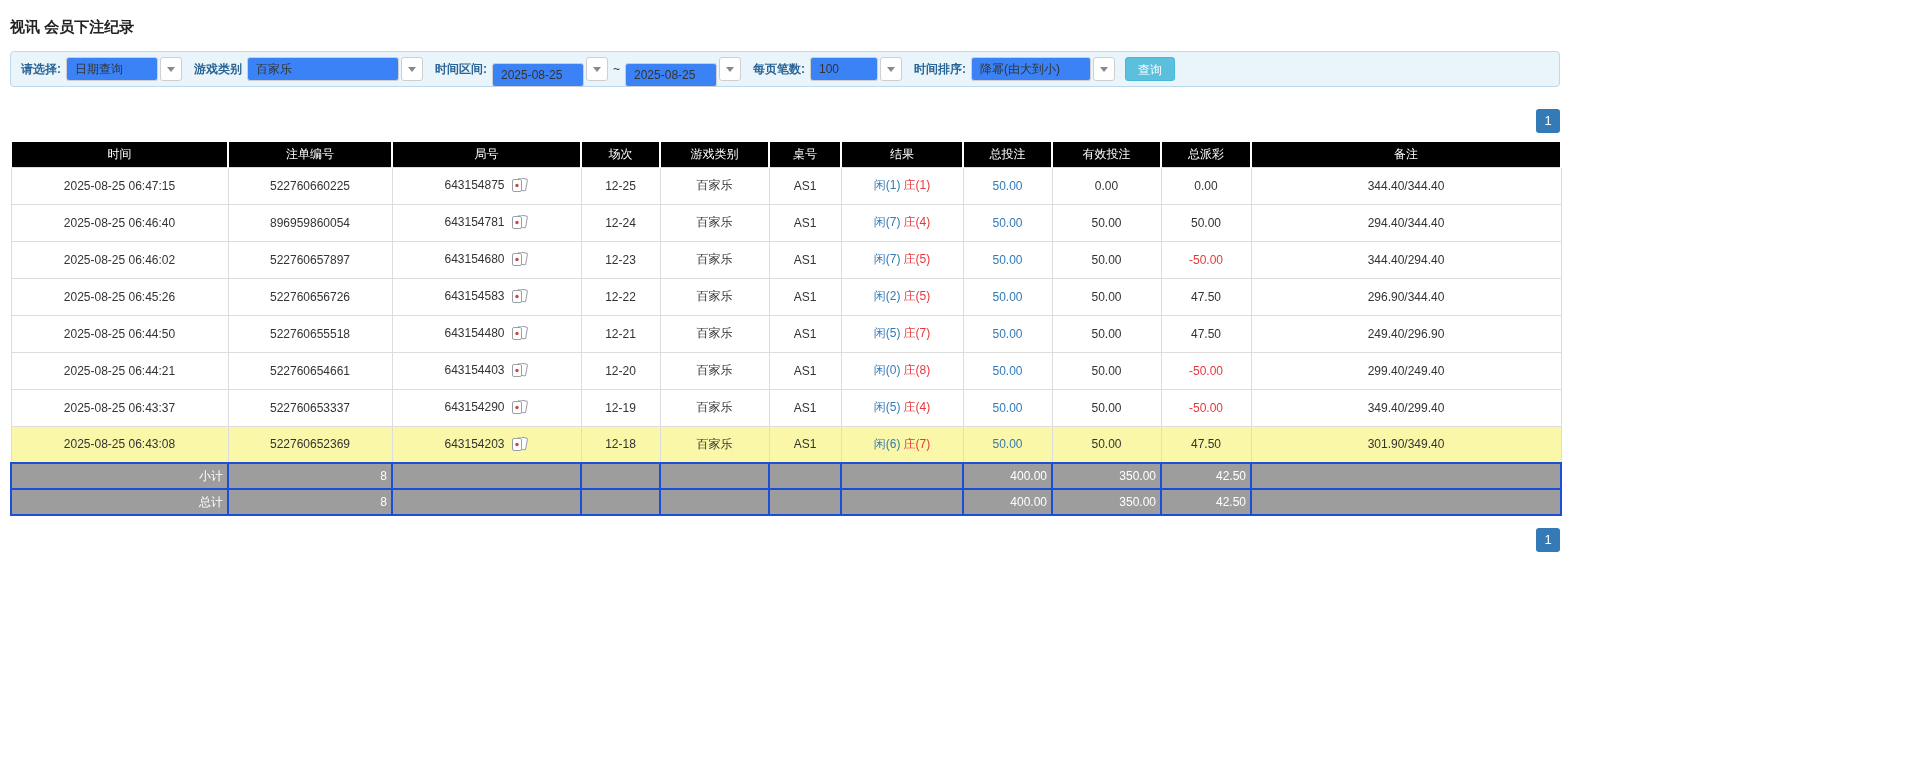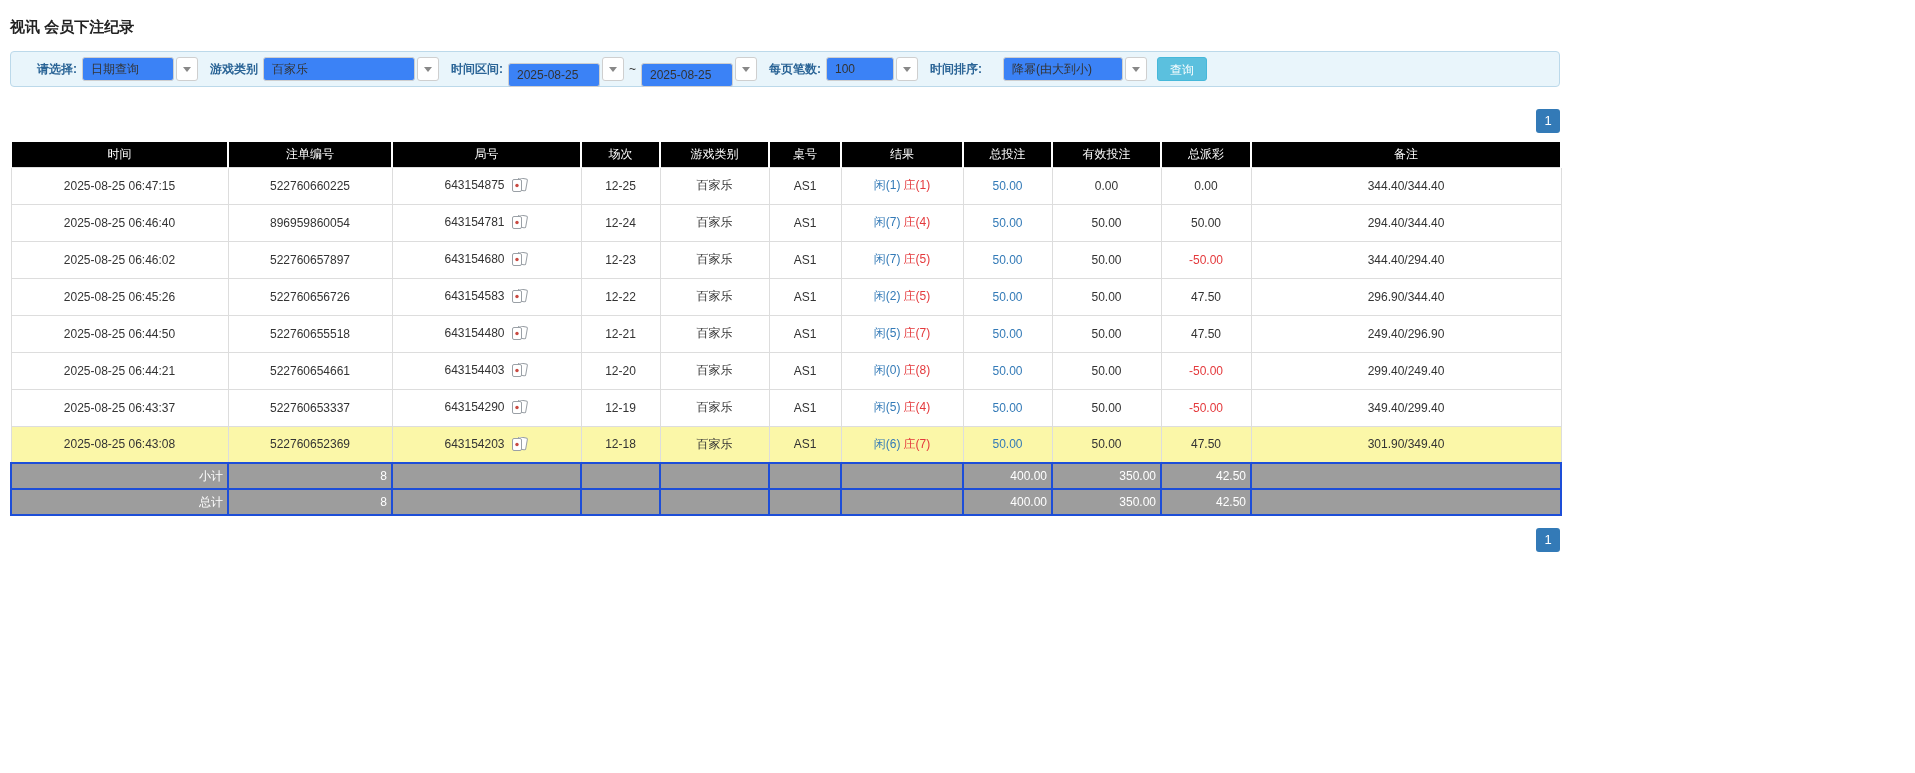--- a/index.html
+++ b/index.html
@@ -13,37 +13,37 @@
 
   .page-title { font-size: 15px; font-weight: bold; color: #222; margin: 8px 0 14px 0; }
 
   
   .filter-bar {
     display: flex; align-items: center; height: 36px;
     background: var(--filter-bar-bg); border: 1px solid var(--filter-bar-border);
     border-radius: 4px; padding: 0 10px; font-size: 12px; width: 1550px;
   }
   .flabel { color: var(--label); font-weight: bold; margin: 0 5px 0 12px; white-space: nowrap; }
-  .flabel.first { margin-left: 16px; }
+  .flabel.first { margin-left: 0; }
   .combo { display: inline-flex; align-items: center; }
   .combo-input {
     height: 24px; background: #3b82f6; border: 1px solid #cfcfcf; border-radius: 3px;
     padding: 0 8px; display: flex; align-items: center; font-size: 12px; color: #333;
     white-space: nowrap; overflow: hidden;
   }
   .combo-btn {
     height: 24px; width: 22px; margin-left: 2px; background: #fff;
     border: 1px solid #cfcfcf; border-radius: 3px;
     display: flex; align-items: center; justify-content: center; cursor: pointer;
   }
   .combo-query .combo-input { width: 92px; }
   .combo-game  .combo-input { width: 152px; }
   .combo-date  .combo-input { width: 92px; margin-top: 12px; }
   .combo-size  .combo-input { width: 68px; }
-  .combo-sort  .combo-input { width: 120px; margin-left: 16px; }
+  .combo-sort  .combo-input { width: 120px; }
   .tilde { margin: 0 5px; color: #333; }
   .search-btn {
     height: 24px; padding: 4px 12px; margin-left: 10px;
     background: var(--button-bg); border: 1px solid #46b8da; border-radius: 3px;
     color: #fff; font-size: 12px; cursor: pointer;
   }
 
   
   .summary-bar {
     margin-top: 10px; height: 36px; width: 1550px;

